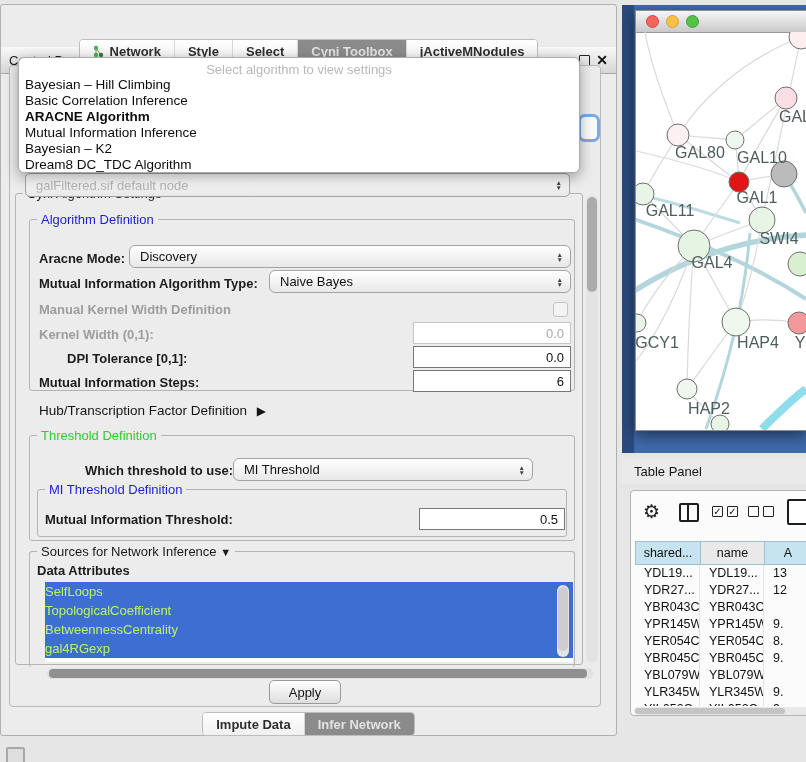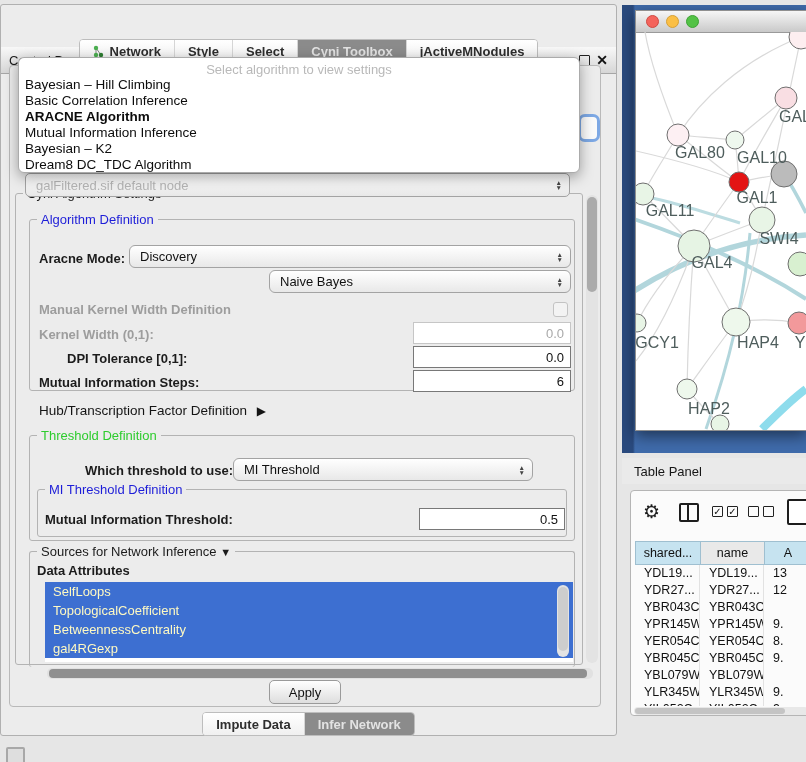--- a/index.html
+++ b/index.html
@@ -24,21 +24,21 @@
   .gtitle.blue{color:#1d1dd8;}
   .gtitle.green{color:#2ecc2e;}
   .lbl{font-size:13px;font-weight:bold;color:#1c1c1c;white-space:nowrap;}
   .lbl.dis{color:#9d9d9d;}
   .combo{background:linear-gradient(#ffffff,#e8e8e8);border:1px solid #a3a3a3;border-radius:6px;display:flex;align-items:center;padding-left:10px;font-size:13px;color:#111;box-sizing:border-box;}
   .stepper{position:absolute;right:7px;top:50%;transform:translateY(-50%);display:flex;flex-direction:column;line-height:5px;font-size:6.5px;color:#444;}
   .field{background:#fff;border:1px solid #787878;box-sizing:border-box;display:flex;align-items:center;justify-content:flex-end;padding-right:6px;font-size:13px;color:#111;}
   .field.dis{border:1px solid #c6c6c6;color:#a9a9a9;}
   #mkw-check{width:13px;height:13px;border:1px solid #c3c3c3;border-radius:3px;background:#f3f3f3;}
   #attr-list{background:#fff;overflow:hidden;}
-  .attr-item{height:19px;line-height:19px;background:#3d6fd1;color:#fef9c3;font-size:13px;padding-left:8px;}
+  .attr-item{height:19px;line-height:19px;background:#3d6fd1;color:#bef264;font-size:13px;}
   .vscroll{background:#e3e3e3;border-radius:6px;}
   .vthumb{position:absolute;left:1px;width:10px;background:#ababab;border-radius:5px;}
   #btn-apply{border:1px solid #9a9a9a;border-radius:5px;background:linear-gradient(#ffffff,#dedede);display:flex;align-items:center;justify-content:center;font-size:13px;color:#111;}
   
   #algo-popup{left:18px;top:57px;width:560px;height:114px;background:#fff;border:1px solid #ababab;border-radius:6px;box-shadow:0 4px 14px rgba(0,0,0,.35);z-index:40;}
   #popup-hint{top:4px;left:0;width:100%;text-align:center;font-size:13px;color:#b9b9b9;}
   .popup-item{position:absolute;left:6px;font-size:13.5px;color:#0c0c0c;white-space:nowrap;}
   #combo-behind{left:24px;top:168px;width:545px;height:24px;border-radius:5px;z-index:5;color:#b5b5b5;text-align:right;}
   #combo-frag{left:580px;top:112px;width:16px;height:22px;background:#fafafa;border-radius:4px;box-shadow:0 0 0 3px #7da8e4;z-index:4;}
   
@@ -123,20 +123,21 @@
       <span class="gtitle blue">Algorithm Definition</span>
     </div>
     <span class="abs lbl" style="left:38px;top:246px;">Aracne Mode:</span>
     <div class="abs combo" style="left:128px;top:240px;width:442px;height:23px;">
       <span>Discovery</span>
       <span class="stepper">
           <span>▲</span>
           <span>▼</span>
         </span>
     </div>
+    <span class="abs lbl" style="left:38px;top:271px;">Mutual Information Algorithm Type:</span>
     <div class="abs combo" style="left:268px;top:265px;width:302px;height:23px;">
       <span>Naive Bayes</span>
       <span class="stepper">
           <span>▲</span>
           <span>▼</span>
         </span>
     </div>
     <span class="abs lbl dis" style="left:38px;top:297px;">Manual Kernel Width Definition</span>
     <div class="abs" id="mkw-check" style="left:552px;top:297px;"></div>
     <span class="abs lbl dis" style="left:38px;top:322px;">Kernel Width (0,1):</span>

